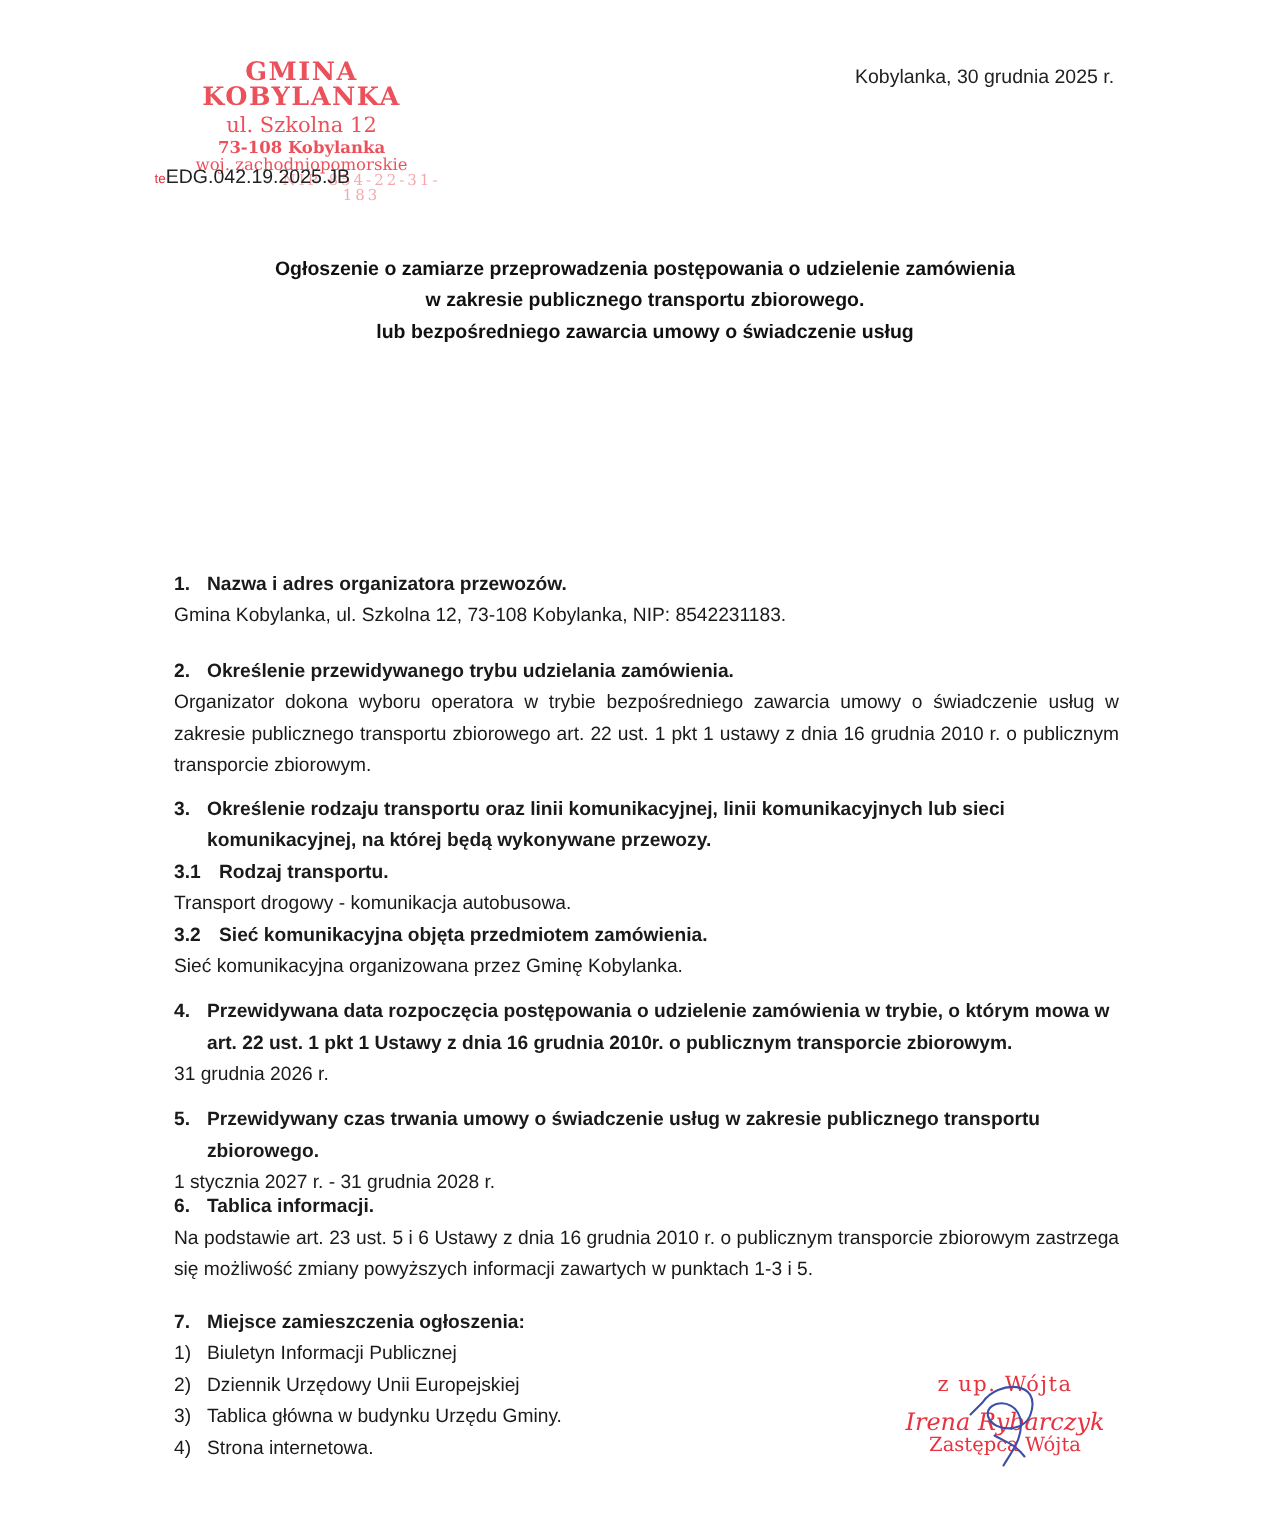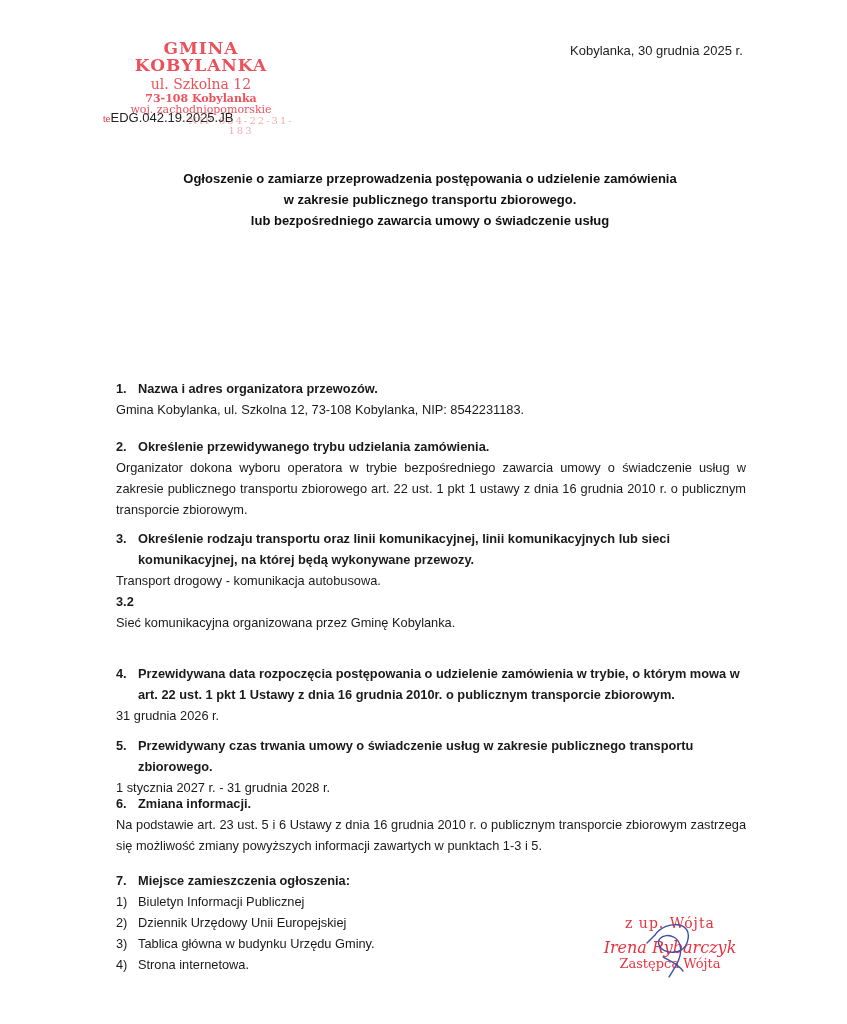--- a/index.html
+++ b/index.html
@@ -148,23 +148,28 @@
       <span>Określenie przewidywanego trybu udzielania zamówienia.</span>
     </div>
     <div class="body">Organizator dokona wyboru operatora w trybie bezpośredniego zawarcia umowy o świadczenie usług w zakresie publicznego transportu zbiorowego art. 22 ust. 1 pkt 1 ustawy z dnia 16 grudnia 2010 r. o publicznym transporcie zbiorowym.</div>
   </div>
 
   <div class="sec" style="top:528px;">
     <div class="head">
       <span class="num">3.</span>
       <span>Określenie rodzaju transportu oraz linii komunikacyjnej, linii komunikacyjnych lub sieci komunikacyjnej, na której będą wykonywane przewozy.</span>
     </div>
+    <div class="sub">
+      <span class="num">3.1</span>
+      <span>Rodzaj transportu.</span>
+    </div>
     <div class="body">Transport drogowy - komunikacja autobusowa.</div>
     <div class="sub">
       <span class="num">3.2</span>
+      <span>Sieć komunikacyjna objęta przedmiotem zamówienia.</span>
     </div>
     <div class="body">Sieć komunikacyjna organizowana przez Gminę Kobylanka.</div>
   </div>
 
   <div class="sec" style="top:663px;">
     <div class="head">
       <span class="num">4.</span>
       <span>Przewidywana data rozpoczęcia postępowania o udzielenie zamówienia w trybie, o którym mowa w art. 22 ust. 1 pkt 1 Ustawy z dnia 16 grudnia 2010r. o publicznym transporcie zbiorowym.</span>
     </div>
     <div class="body">31 grudnia 2026 r.</div>
@@ -174,21 +179,21 @@
     <div class="head">
       <span class="num">5.</span>
       <span>Przewidywany czas trwania umowy o świadczenie usług w zakresie publicznego transportu zbiorowego.</span>
     </div>
     <div class="body">1 stycznia 2027 r. - 31 grudnia 2028 r.</div>
   </div>
 
   <div class="sec" style="top:793px;">
     <div class="head">
       <span class="num">6.</span>
-      <span>Zmiana informacji.</span>
+      <span>Tablica informacji.</span>
     </div>
     <div class="body">Na podstawie art. 23 ust. 5 i 6 Ustawy z dnia 16 grudnia 2010 r. o publicznym transporcie zbiorowym zastrzega się możliwość zmiany powyższych informacji zawartych w punktach 1-3 i 5.</div>
   </div>
 
   <div class="sec" style="top:870px;">
     <div class="head">
       <span class="num">7.</span>
       <span>Miejsce zamieszczenia ogłoszenia:</span>
     </div>
     <div class="list-item">

